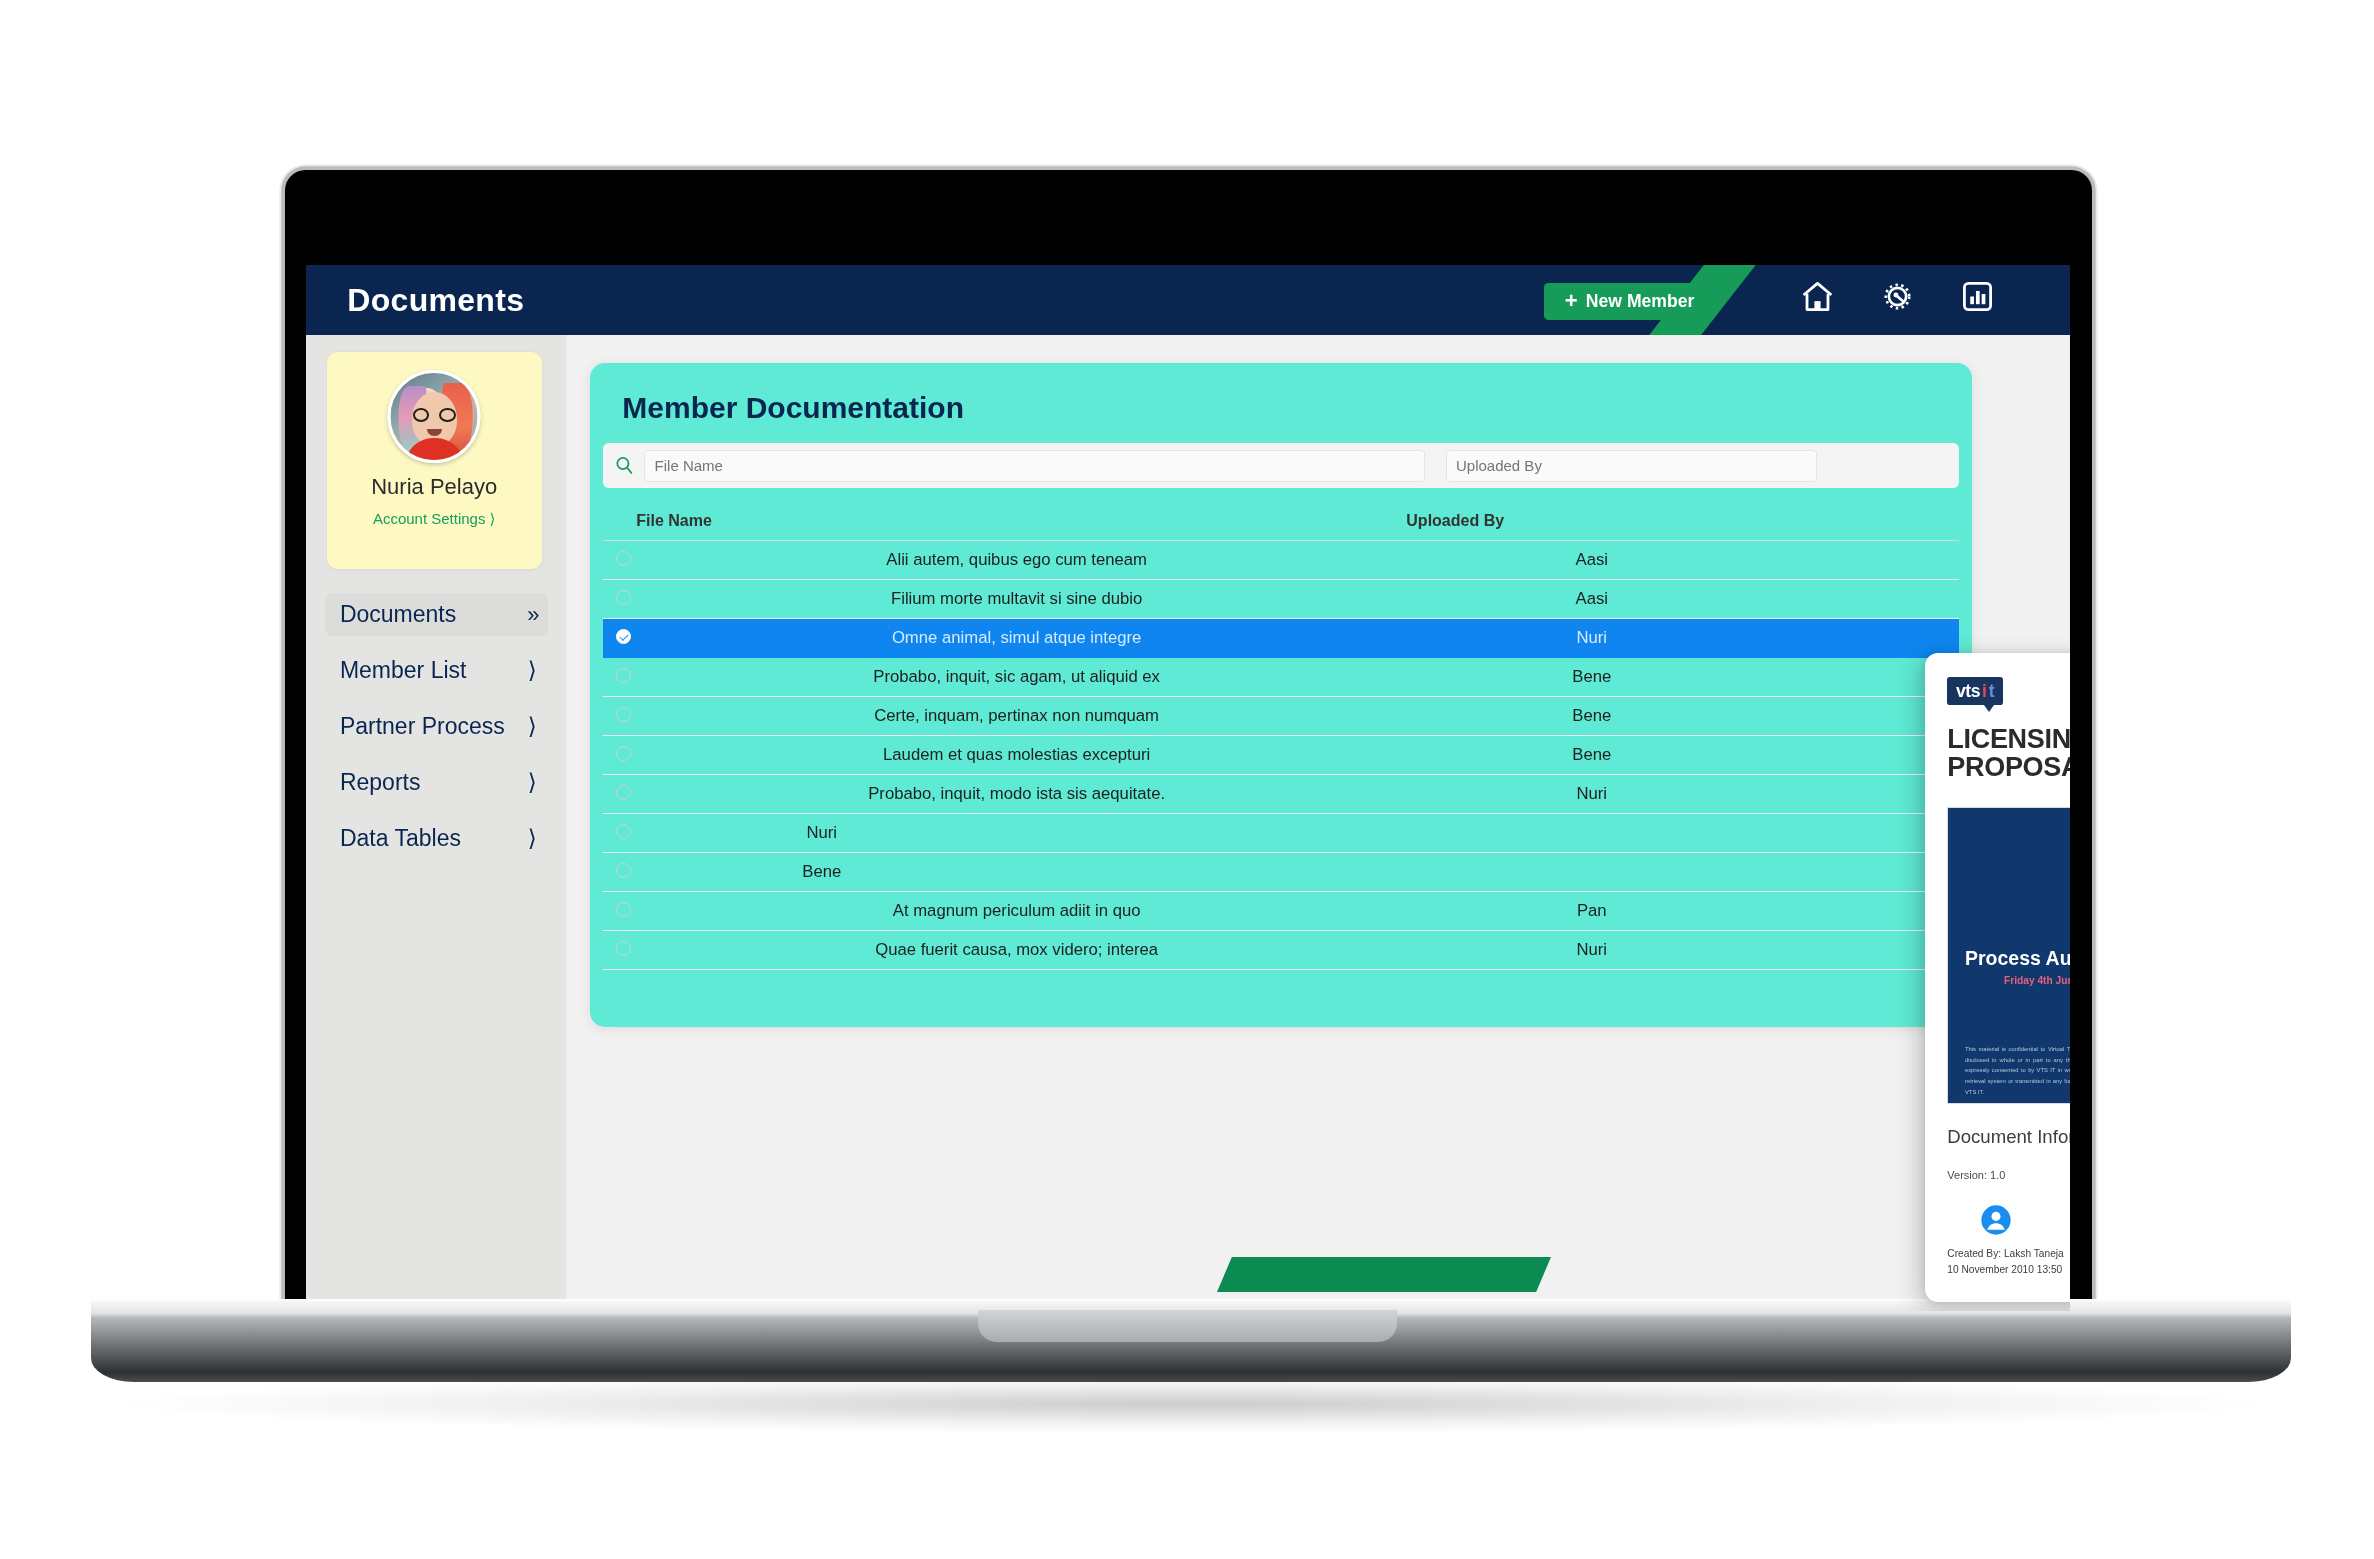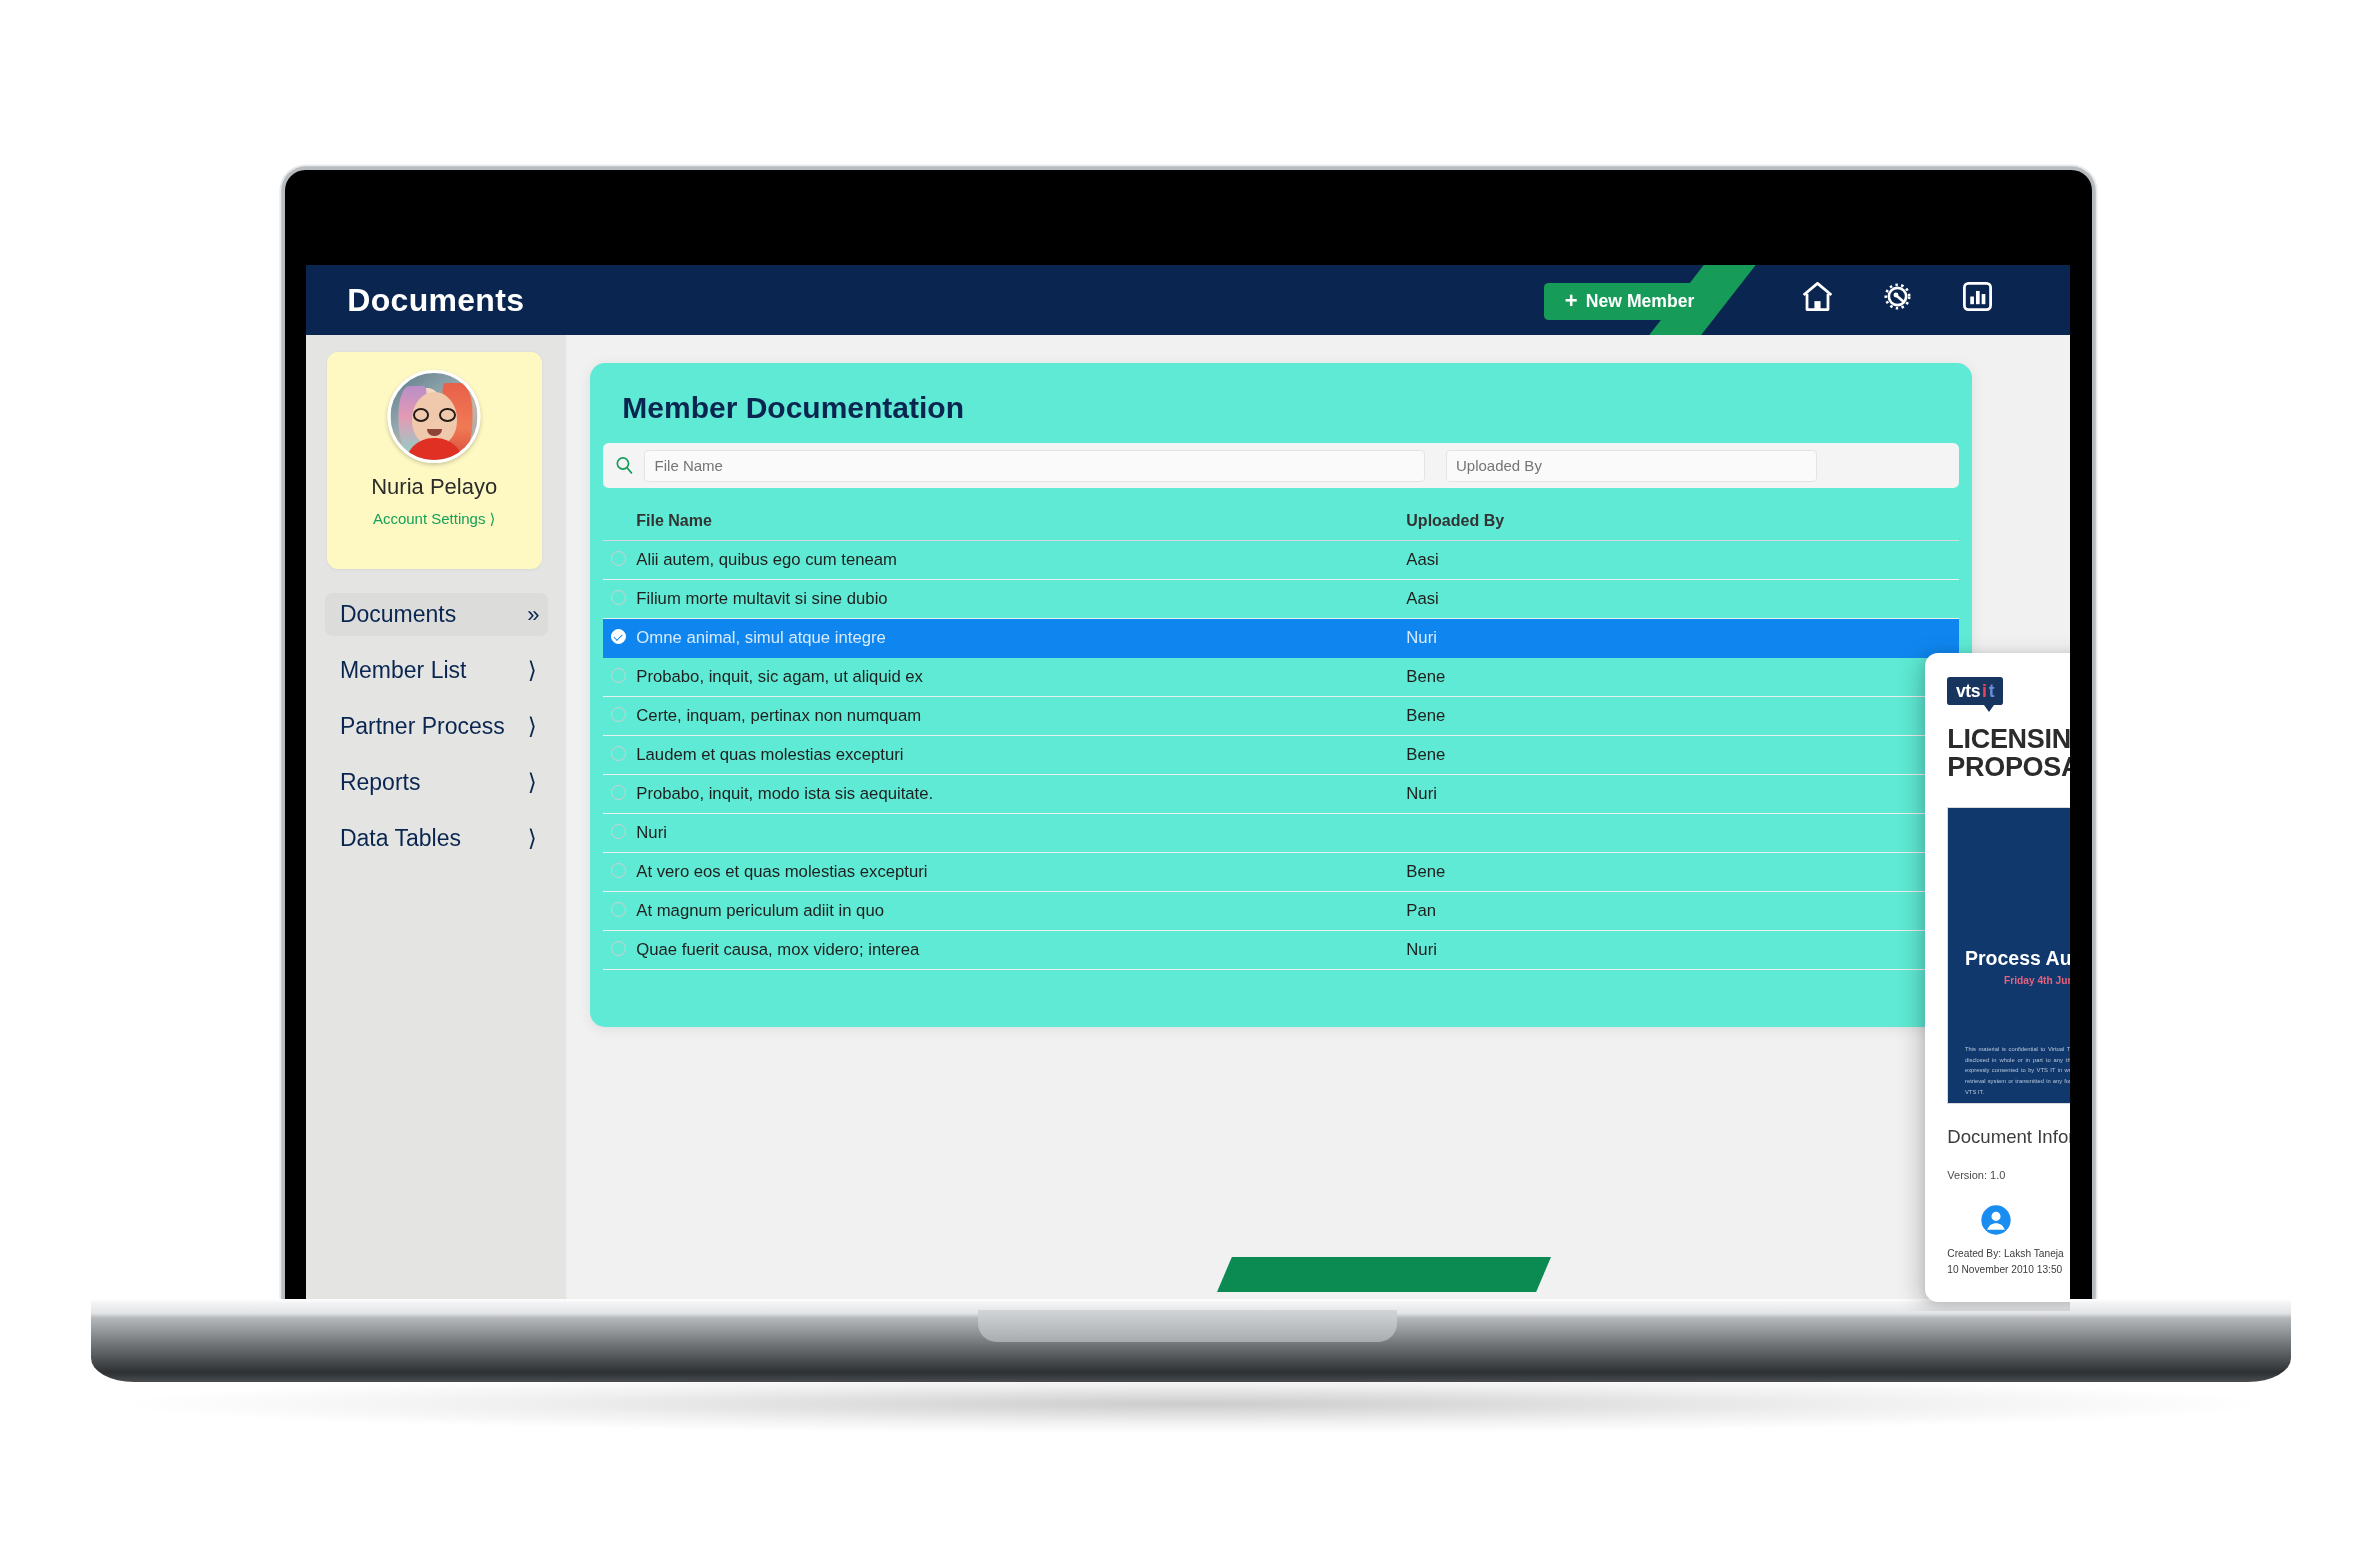--- a/index.html
+++ b/index.html
@@ -190,21 +190,21 @@
     border-bottom: 1.9px solid #d8d9da;
     display: flex; align-items: center;
   }
   #table-header .th {
     color: #333333; font-size: 16px; font-weight: bold;
   }
   .col-radio  { width: 33px; flex: 0 0 33px; }
   .col-file   { width: 770px; flex: 0 0 770px; }
   .col-upload { width: 371px; flex: 0 0 371px; }
 
-  #table-rows { position: absolute; left: 13px; top: 178px; width: 1356px; }
+  #table-rows { position: absolute; left: 13px; top: 178px; width: 1356px; text-align: center; }
   .table-row {
     height: 39px; display: flex; align-items: center;
     border-bottom: 0.9px solid #eeeeef; cursor: pointer;
   }
   .table-row .cell { font-size: 16.7px; color: #1f1f1f; }
   .table-row .cell.file { padding-right: 9.3px; }
   .table-row.selected { background: #0f86ef; border-bottom-color: #0f86ef; }
   .table-row.selected .cell { color: #d7eaff; }
   .radio {
     width: 15px; height: 15px; border-radius: 50%;
@@ -441,21 +441,20 @@
                 <span class="col-radio"><span class="radio"></span></span>
                 <span class="cell file col-file">Probabo, inquit, modo ista sis aequitate.</span>
                 <span class="cell col-upload">Nuri</span>
               </div>
               <div class="table-row">
                 <span class="col-radio"><span class="radio"></span></span>
                 <span class="cell col-upload">Nuri</span>
               </div>
               <div class="table-row">
                 <span class="col-radio"><span class="radio"></span></span>
-                <span class="cell file col-file">At vero eos et quas molestias excepturi</span>
                 <span class="cell col-upload">Bene</span>
               </div>
               <div class="table-row">
                 <span class="col-radio"><span class="radio"></span></span>
                 <span class="cell file col-file">At magnum periculum adiit in quo</span>
                 <span class="cell col-upload">Pan</span>
               </div>
               <div class="table-row">
                 <span class="col-radio"><span class="radio"></span></span>
                 <span class="cell file col-file">Quae fuerit causa, mox videro; interea</span>

